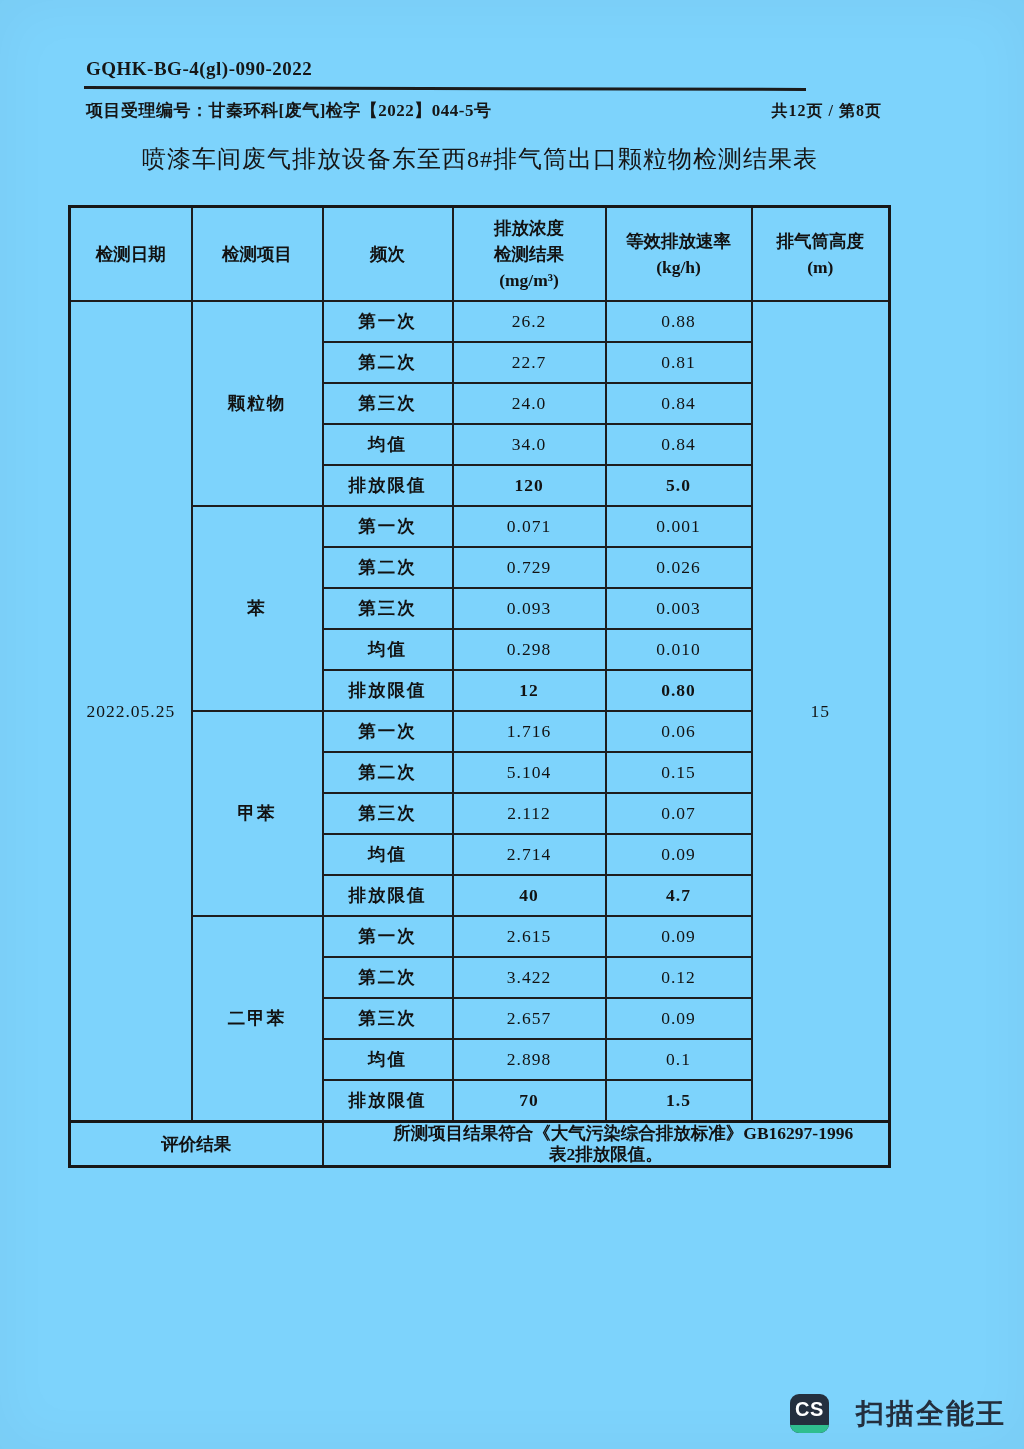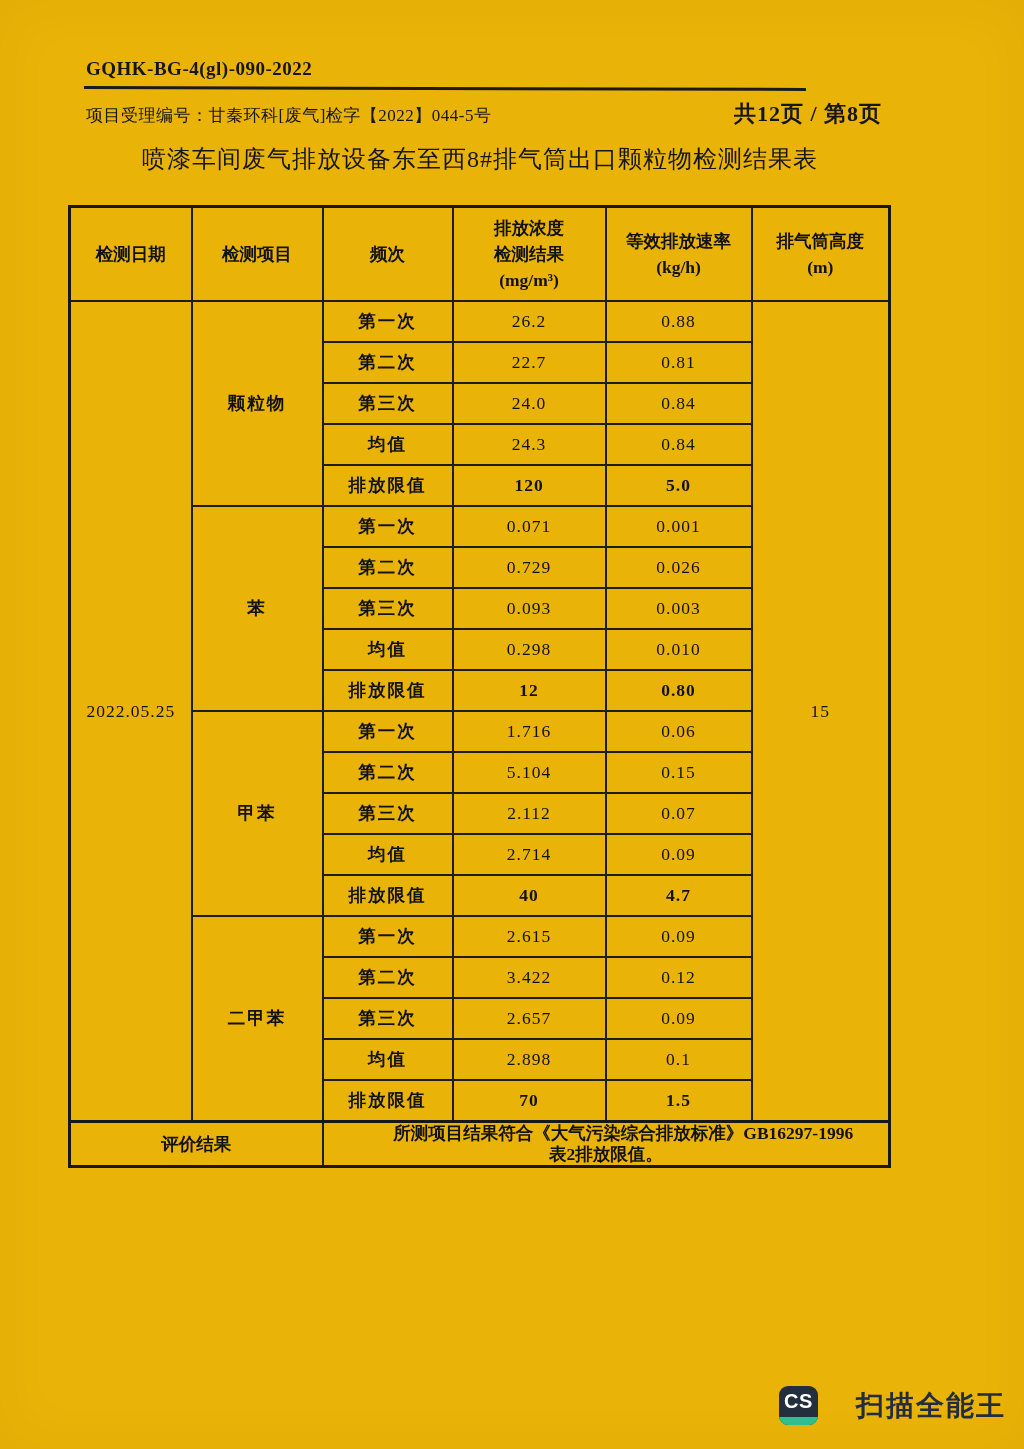--- a/index.html
+++ b/index.html
@@ -5,21 +5,21 @@
   html, body {
     margin: 0;
     padding: 0;
     background: #e9e9e6;
     font-family: "Liberation Serif", "DejaVu Serif", serif;
   }
   .page {
     position: relative;
     width: 1024px;
     height: 1449px;
-    background: #eab308;
+    background: #7dd3fc;
     color: #161616;
     overflow: hidden;
     box-shadow: inset 0 0 60px rgba(0,0,0,0.04);
   }
   
   .doc-code {
     position: absolute;
     left: 86px;
     top: 58px;
     font-size: 19px;
@@ -40,25 +40,25 @@
     position: absolute;
     left: 86px;
     top: 99px;
     width: 796px;
     display: flex;
     justify-content: space-between;
     align-items: baseline;
   }
   .project-no {
     font-size: 17px;
-    font-weight: 400;
+    font-weight: 700;
     letter-spacing: 0.5px;
   }
   .page-indicator {
-    font-size: 22px;
+    font-size: 16px;
     font-weight: 600;
     letter-spacing: 1px;
   }
   .page-title {
     position: absolute;
     left: 0;
     top: 143px;
     width: 960px;
     margin: 0;
     text-align: center;
@@ -107,24 +107,23 @@
     padding: 6px 10px 6px 8px;
     font-weight: 600;
   }
   td.eval-label { font-weight: 600; }
   td.item-cell, td.freq-cell { font-weight: 600; letter-spacing: 2px; }
   td.date-cell, td.height-cell { letter-spacing: 1px; }
   
   .watermark {
     position: absolute;
     right: 18px;
-    bottom: 24px;
+    bottom: 16px;
     display: flex;
     align-items: center;
-    gap: 11px;
   }
   .cs-icon {
     position: relative;
     width: 39px;
     height: 39px;
     border-radius: 9px;
     background: #242f3e;
     overflow: hidden;
     display: flex;
     align-items: flex-start;
@@ -207,21 +206,21 @@
         <td class="num">22.7</td>
         <td class="num">0.81</td>
       </tr>
       <tr>
         <td class="freq-cell">第三次</td>
         <td class="num">24.0</td>
         <td class="num">0.84</td>
       </tr>
       <tr>
         <td class="freq-cell">均值</td>
-        <td class="num">24.3</td>
+        <td class="num">34.0</td>
         <td class="num">0.84</td>
       </tr>
       <tr class="limit-row">
         <td class="freq-cell">排放限值</td>
         <td class="num">120</td>
         <td class="num">5.0</td>
       </tr>
 
       <tr>
         <td class="item-cell" rowspan="5">苯</td>

